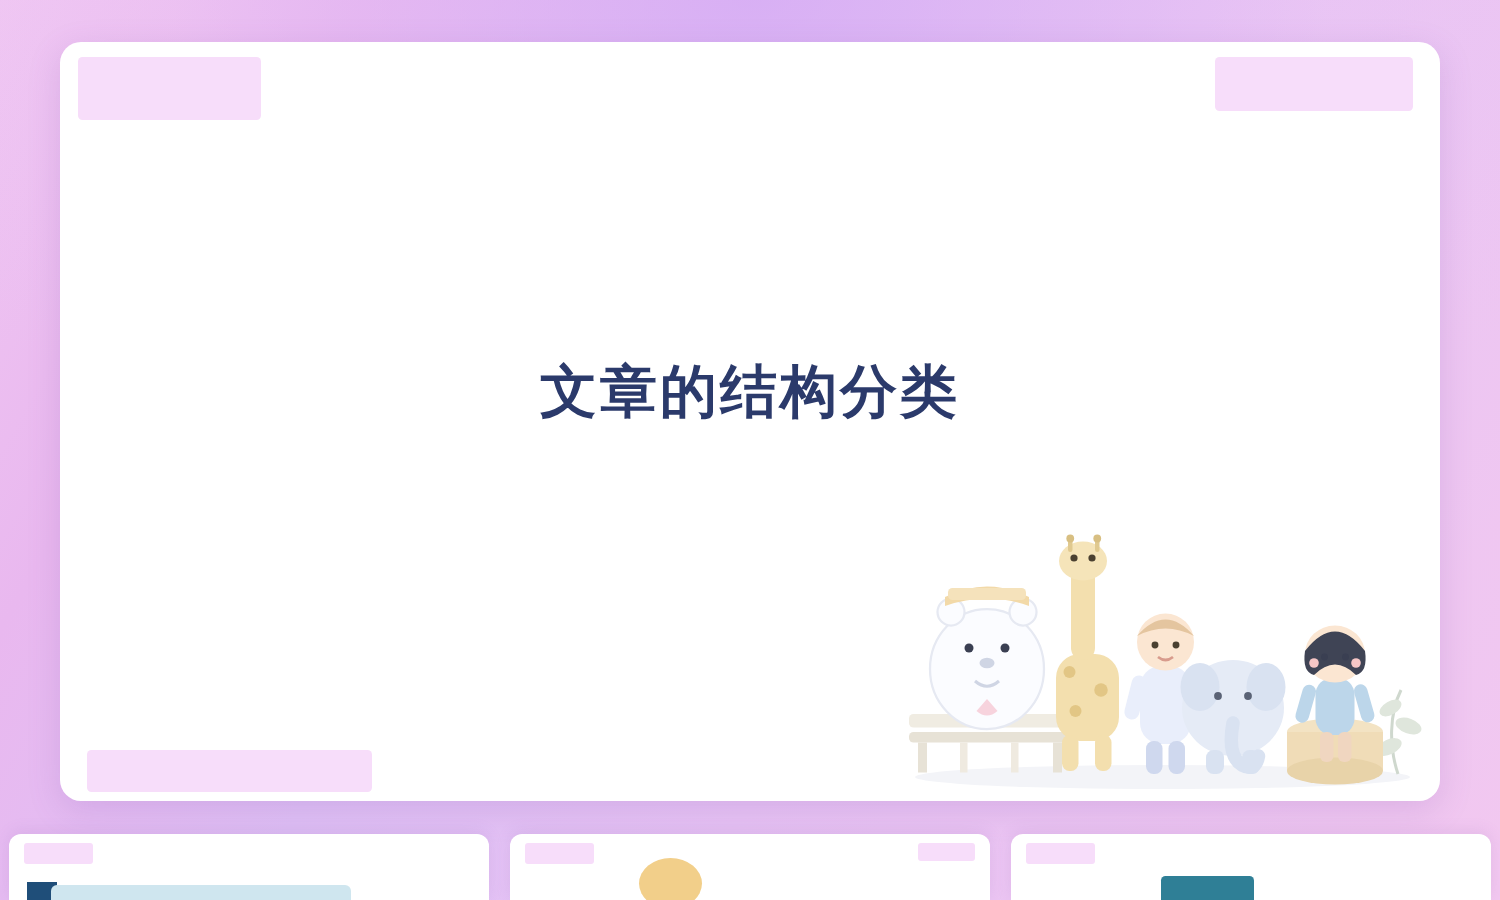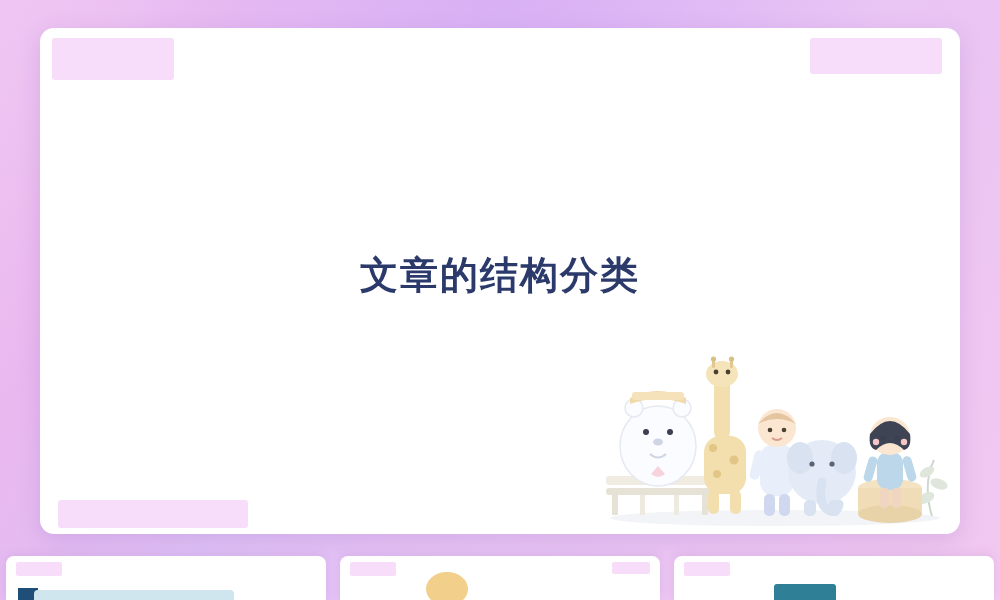--- a/index.html
+++ b/index.html
@@ -46,21 +46,21 @@
     background: #f7ddfa;
     border-radius: 3px;
   }
   .ph-tl { left: 12px;  top: 10px;  width: 122px; height: 42px; }
   .ph-tr { left: 770px; top: 10px;  width: 132px; height: 36px; }
   .ph-bl { left: 18px;  top: 472px; width: 190px; height: 28px; }
 
   .slide-title {
     position: absolute;
     left: 0;
-    top: 222px;
+    top: 208px;
     width: 920px;
     text-align: center;
     font-size: 38px;
     font-weight: bold;
     letter-spacing: 2px;
     color: #2b3a6b;
     font-family: "DejaVu Sans", "Liberation Sans", sans-serif;
   }
 
   

